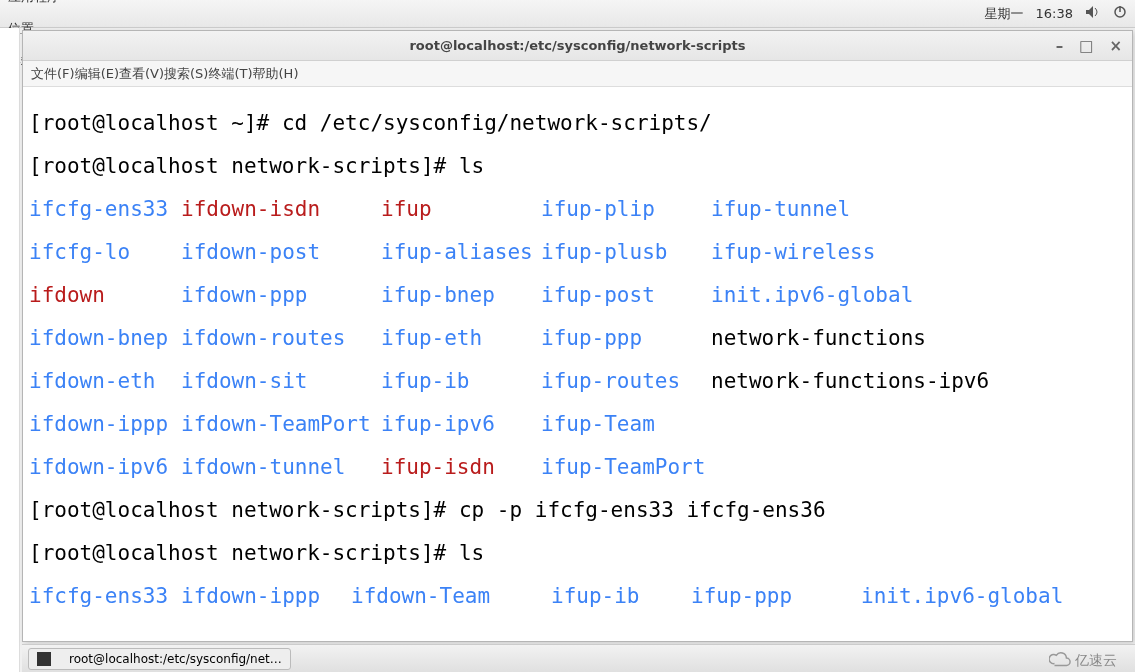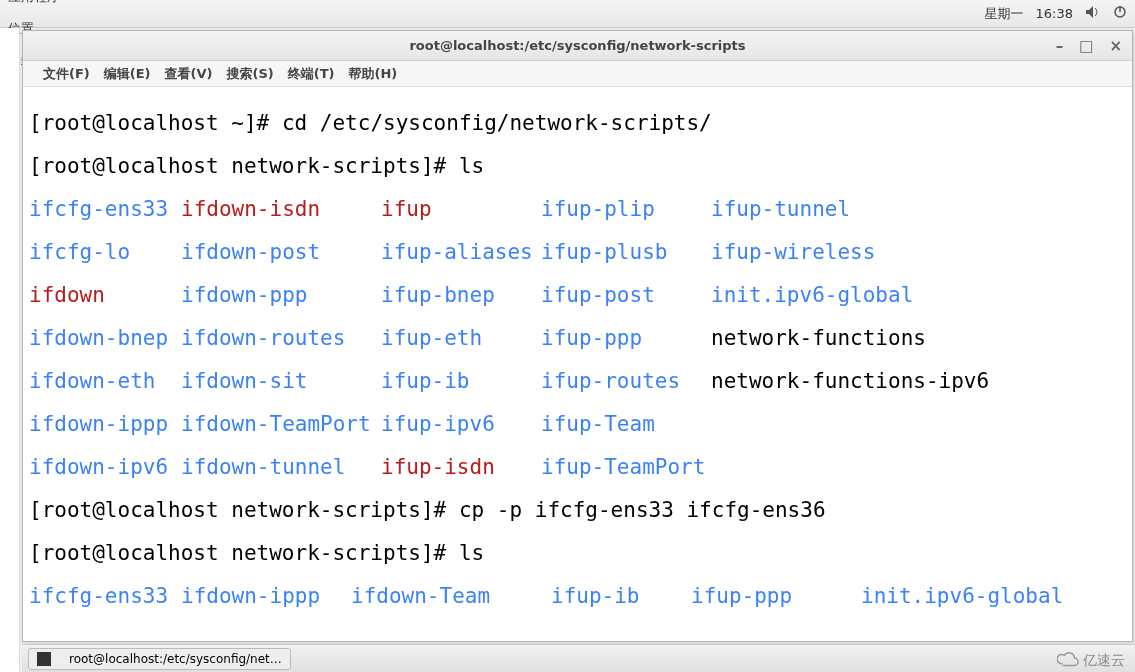--- a/index.html
+++ b/index.html
@@ -51,24 +51,22 @@
     position:absolute; right:6px; top:6px; display:flex; gap:8px;
     font-size:15px; color:#666;
   }
   .win-controls span { cursor:pointer; padding:0 4px;}
   .menubar {
     height:26px;
     background:#f6f6f6;
     border-bottom:1px solid #ddd;
     display:flex;
     align-items:center;
-    padding:0 20px;
-    gap:14px;
+    padding:0 8px;
     color:#444;
-    font-weight:bold;
   }
   .term {
     flex:1;
     padding:4px 6px;
     font-family: "DejaVu Sans Mono","Courier New",monospace;
     font-size:21px;
     line-height:21.5px;
     color:#000;
     white-space:pre;
     overflow:hidden;
@@ -95,21 +93,21 @@
     border-radius:3px;
     padding:2px 8px;
     font-size:12px;
     display:flex;
     align-items:center;
     gap:18px;
     height:22px;
   }
   .term-icon { width:14px;height:14px; background:#333; display:inline-block;}
   .brand {
-    position:absolute; right:10px; bottom:2px;
+    position:absolute; right:18px; bottom:2px;
     display:flex; align-items:center; color:#888; font-size:14px; gap:4px;
   }
   .cloud-icon { width:22px; height:16px; }
   .left-strip {
     position:absolute; left:0; top:28px; width:20px; height:644px;
     background:#fff; border-right:1px solid #ddd;
   }
 </style>
 </head>
 <body>

